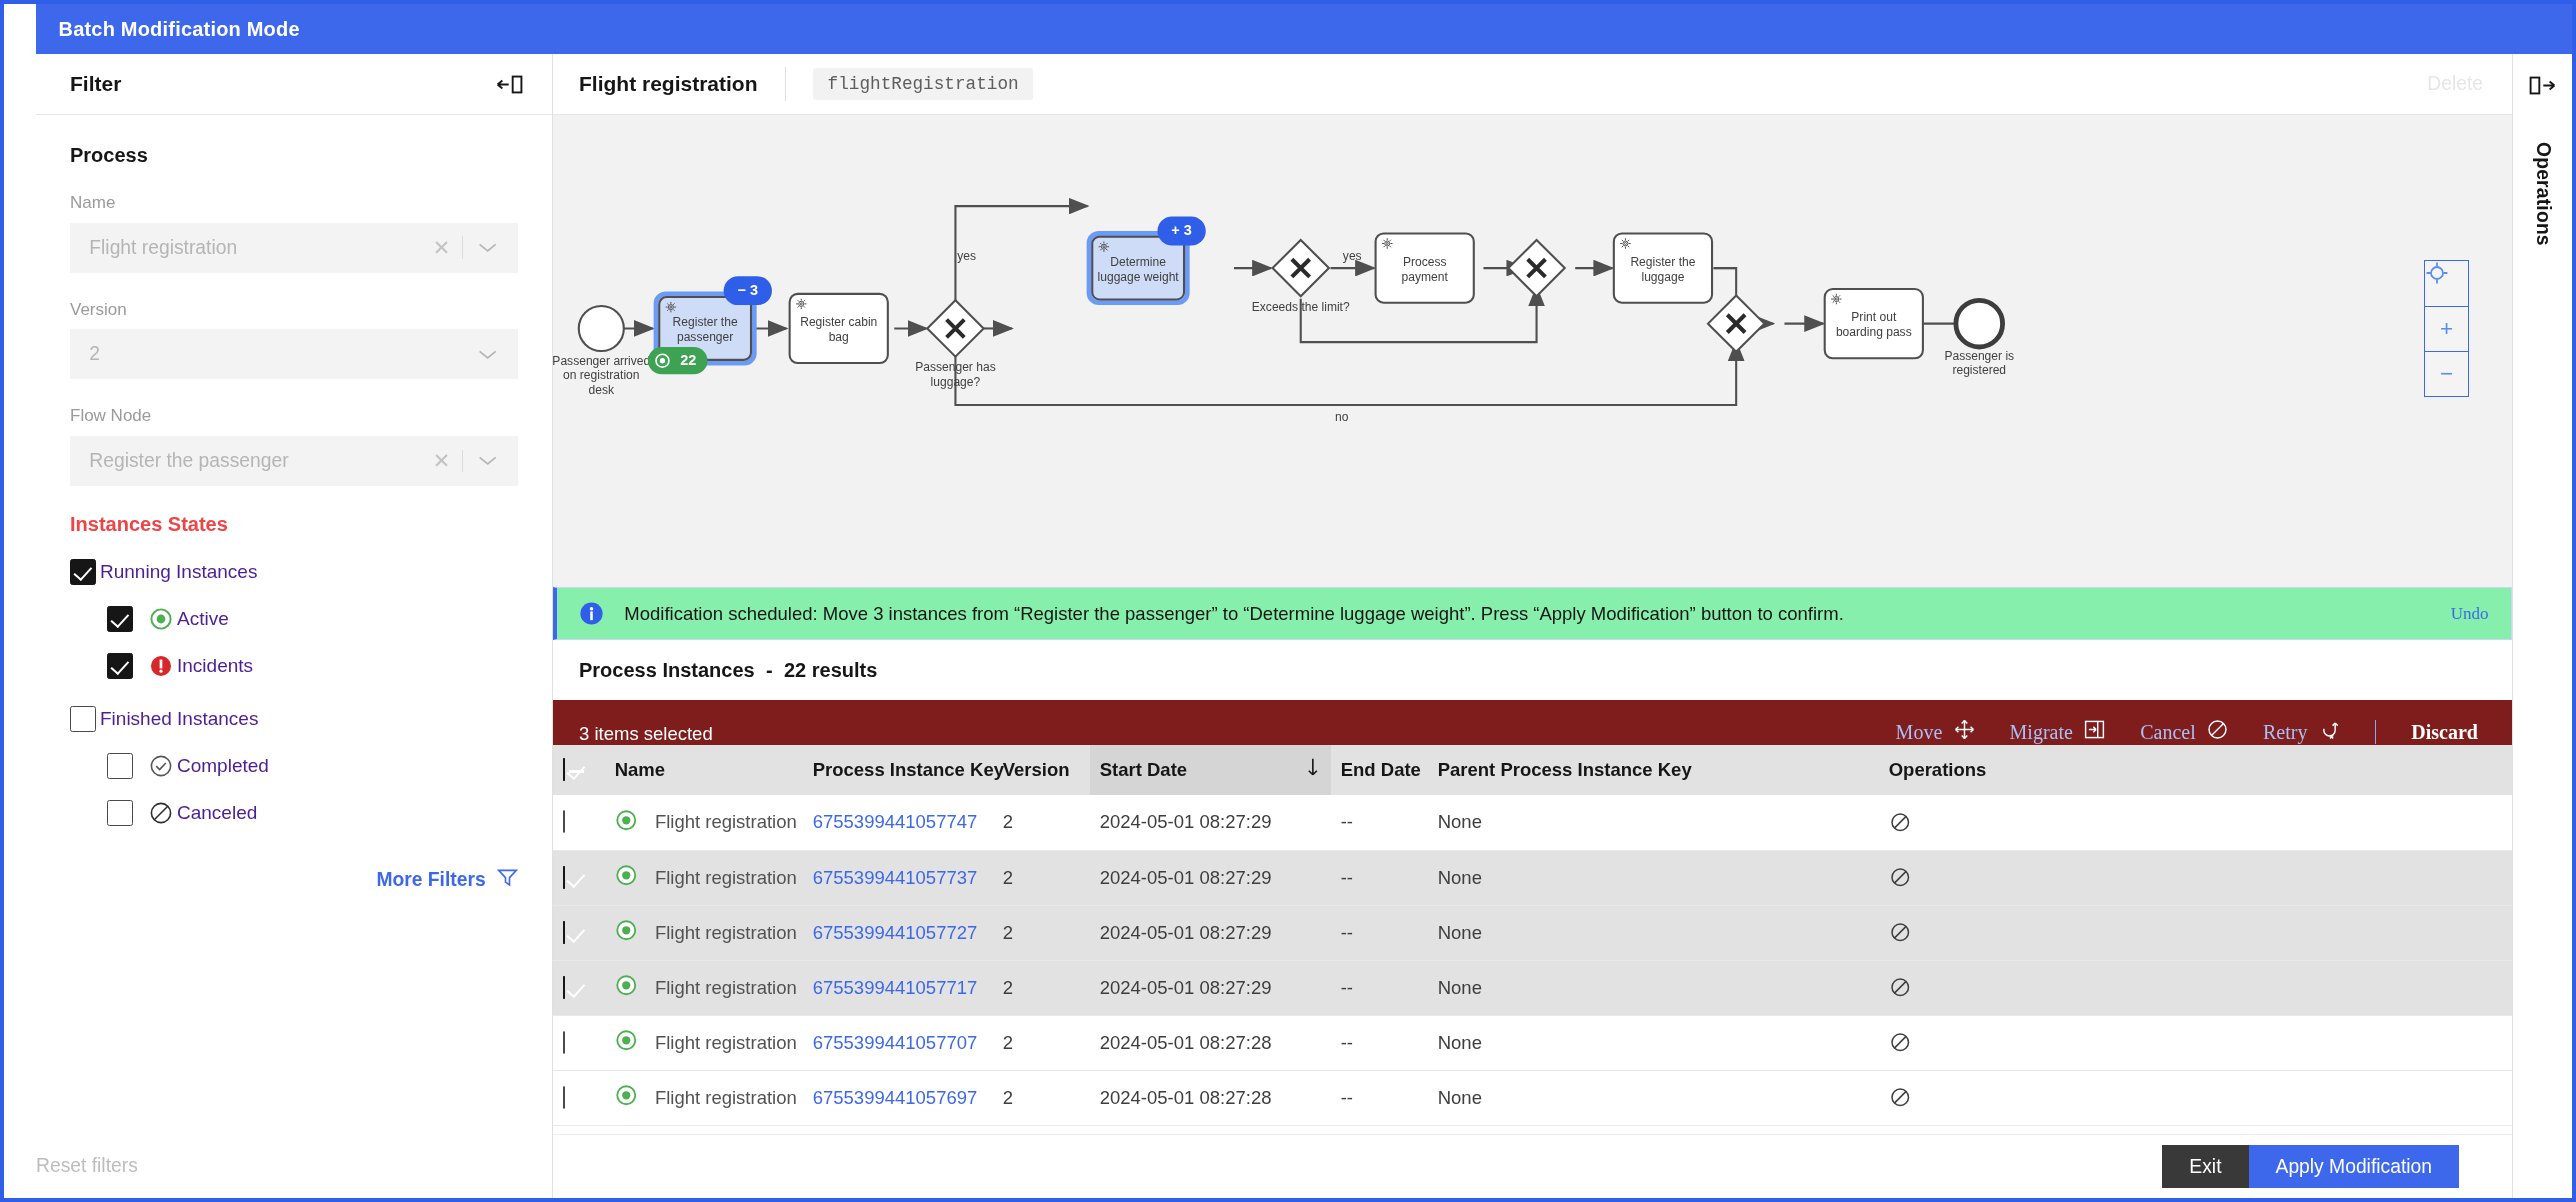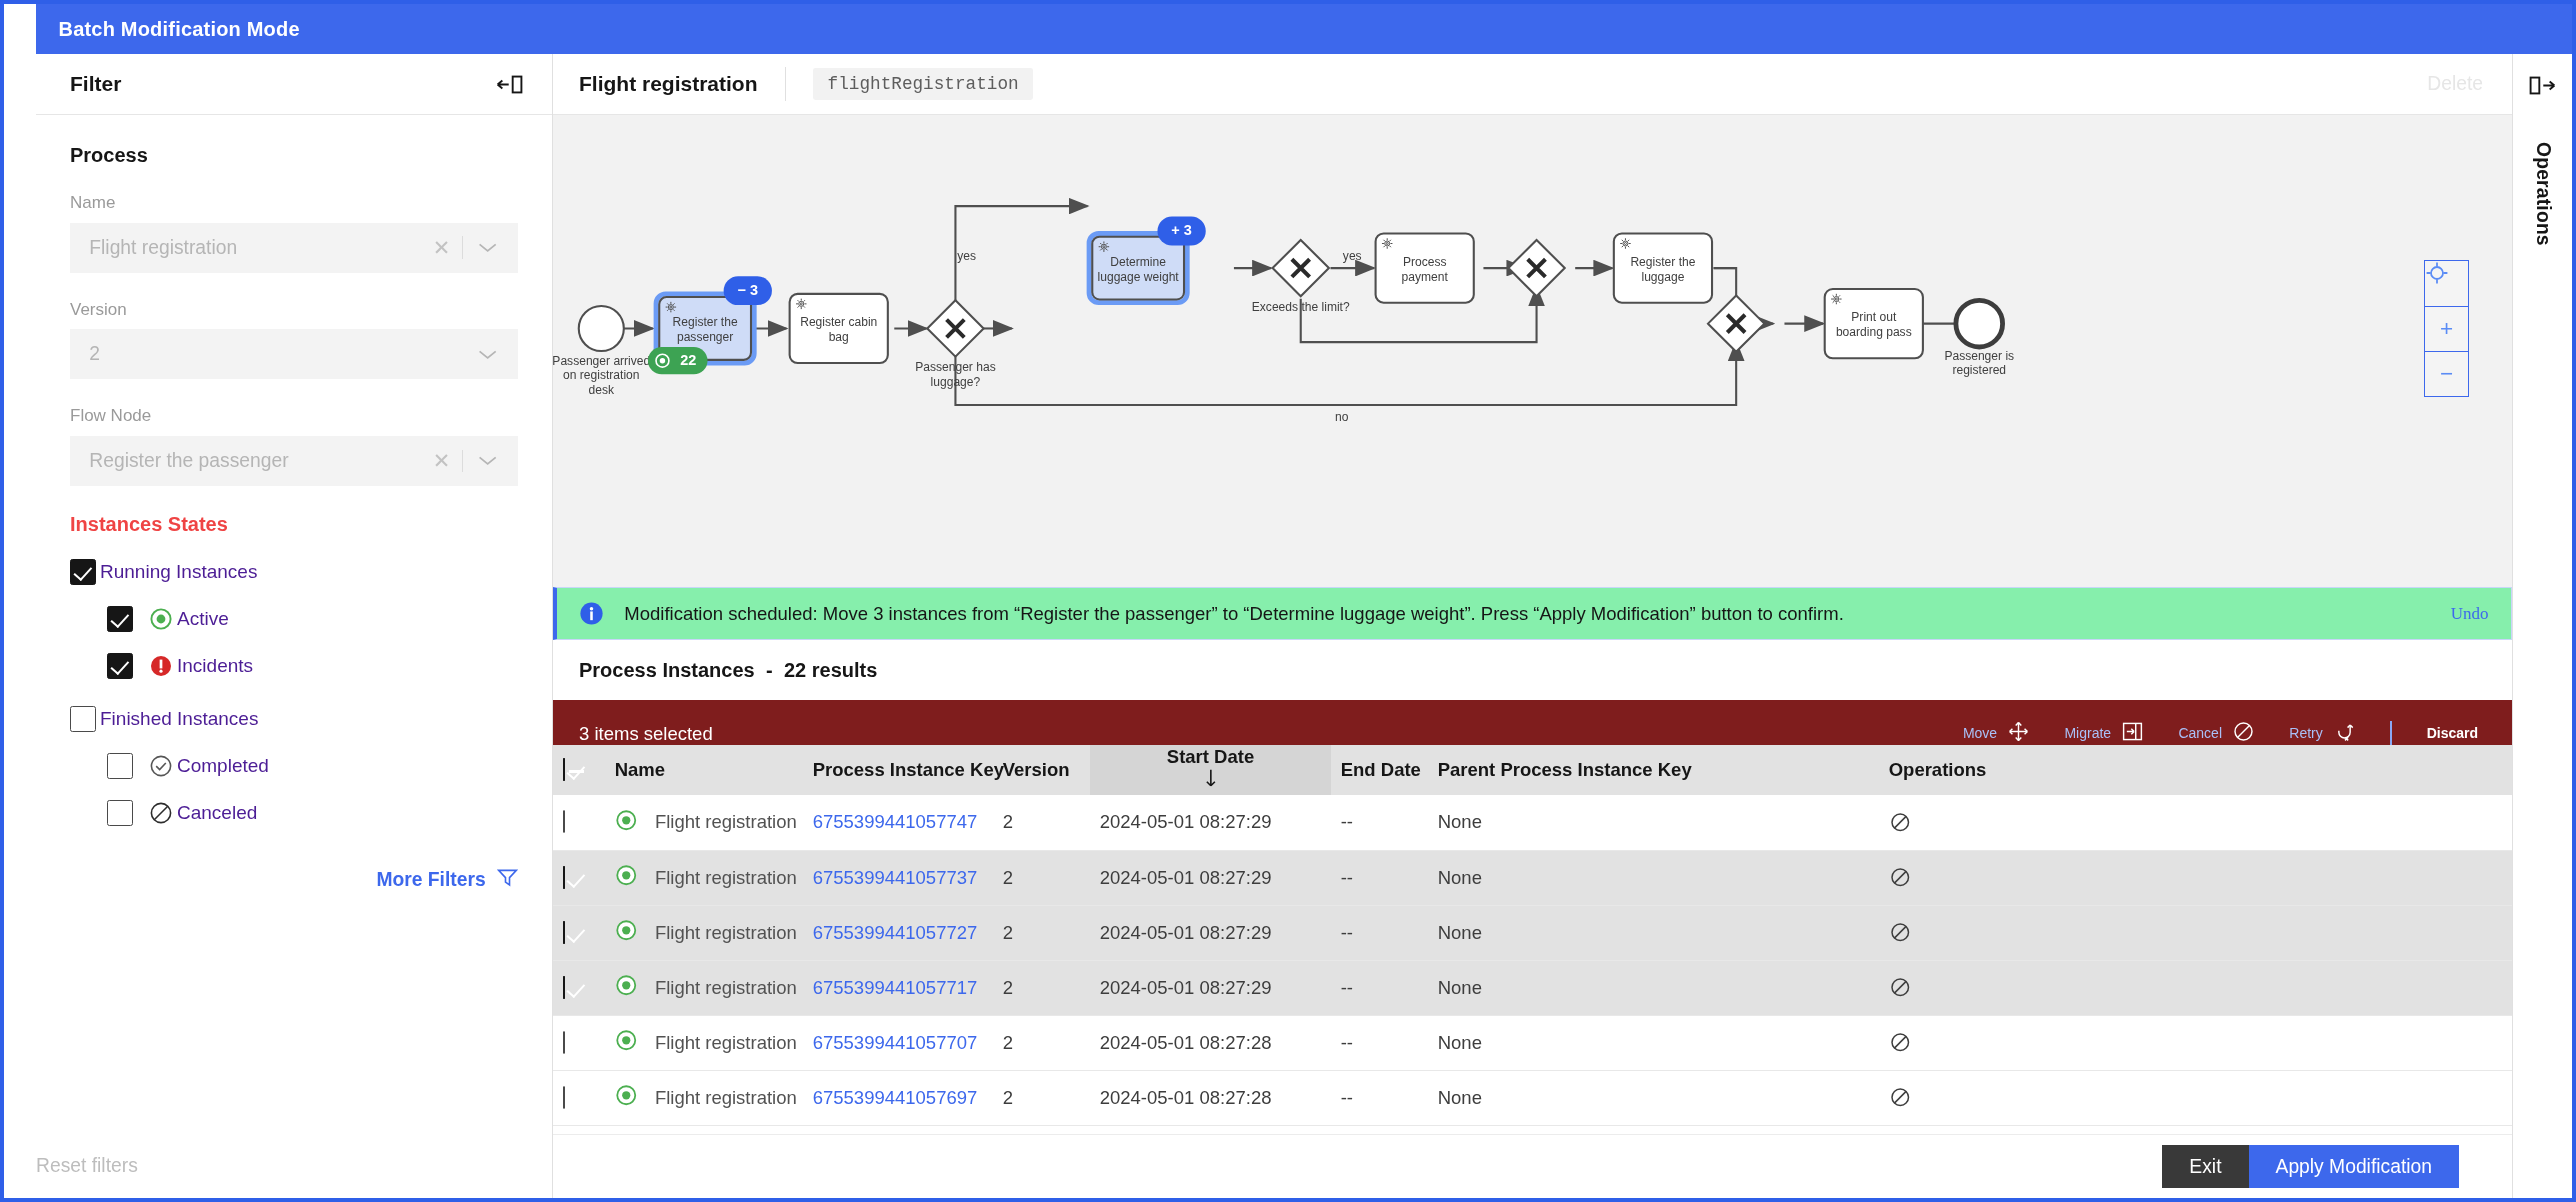--- a/index.html
+++ b/index.html
@@ -138,33 +138,33 @@
   .results-head .dot { margin: 0 11.3px; }
 
   
   .sel-bar {
     flex: 0 0 45px; background: #7f1d1d;
     display: flex; align-items: flex-end;
     padding: 0 34px 0 26px; color: #ffffff;
   }
   .sel-count { font-size: 18.5px; }
   .sel-actions { margin-left: auto; display: flex; align-items: center; gap: 35px; }
-  .sel-act { display: flex; align-items: center; gap: 11.3px; font-size: 14px; color: #a9c0f7; }
+  .sel-act { display: flex; align-items: center; gap: 11.3px; font-size: 20px; color: #a9c0f7; font-family: Liberation Serif, serif; }
   .sel-act.active { color: #ffffff; font-weight: bold; }
   .sel-sep { width: 1.6px; height: 24px; background: #8aa8f4; }
 
   
   .tbl-wrap { flex: 1 1 auto; overflow: hidden; background: #ffffff; position: relative; }
   table { width: 100%; border-collapse: collapse; table-layout: fixed; }
   th {
     background: #e2e2e2; color: #161616; font-size: 18.5px; font-weight: bold;
     text-align: left; height: 50px; padding: 0 9.7px; white-space: nowrap;
   }
   th.sorted { background: #d5d5d5; }
-  th .thin { display: flex; align-items: center; justify-content: space-between; flex-direction: column; }
+  th .thin { display: flex; align-items: center; justify-content: space-between; }
   td {
     font-size: 18.5px; color: #3d3d3d; height: 55px; padding: 0 9.7px;
     white-space: nowrap; border-bottom: 0.8px solid #e8e8e8;
   }
   tr.sel td { background: #e2e2e2; }
   td.link { color: #3d68ec; }
   .cell-flex { display: flex; align-items: center; gap: 17.7px; }
   .c-name { color: #525252; }
   .op-ic { display: flex; }
 

